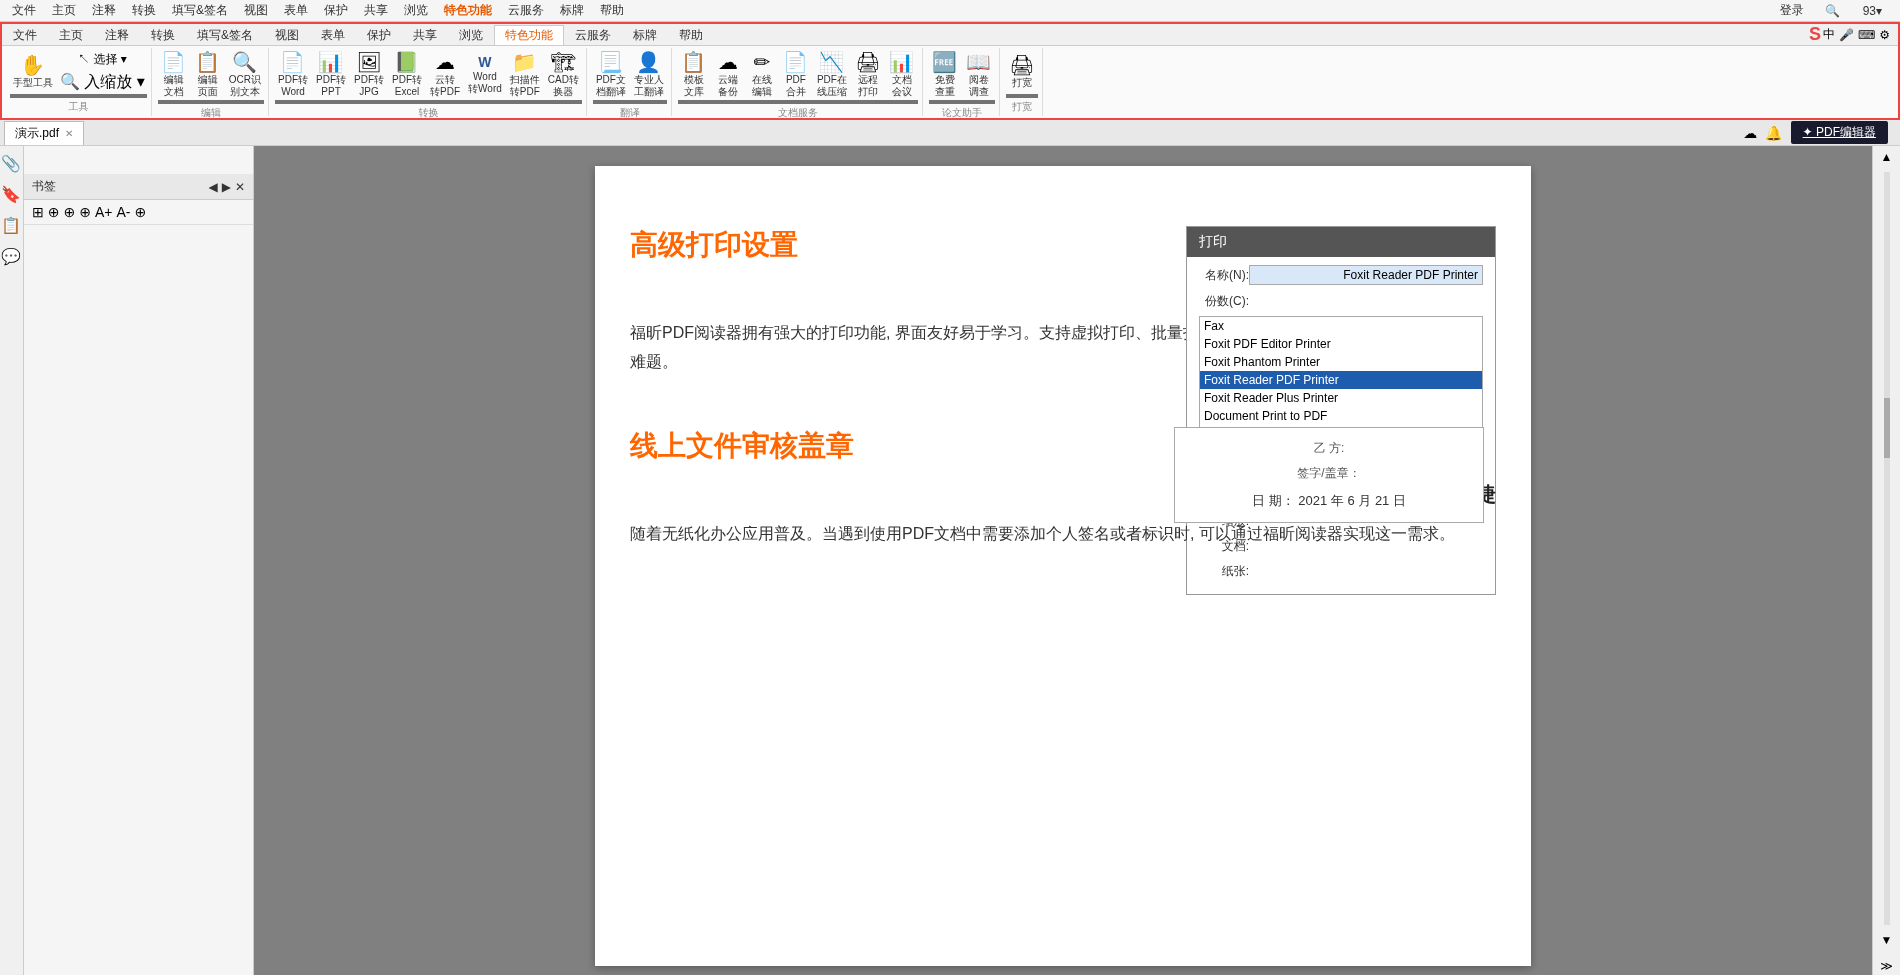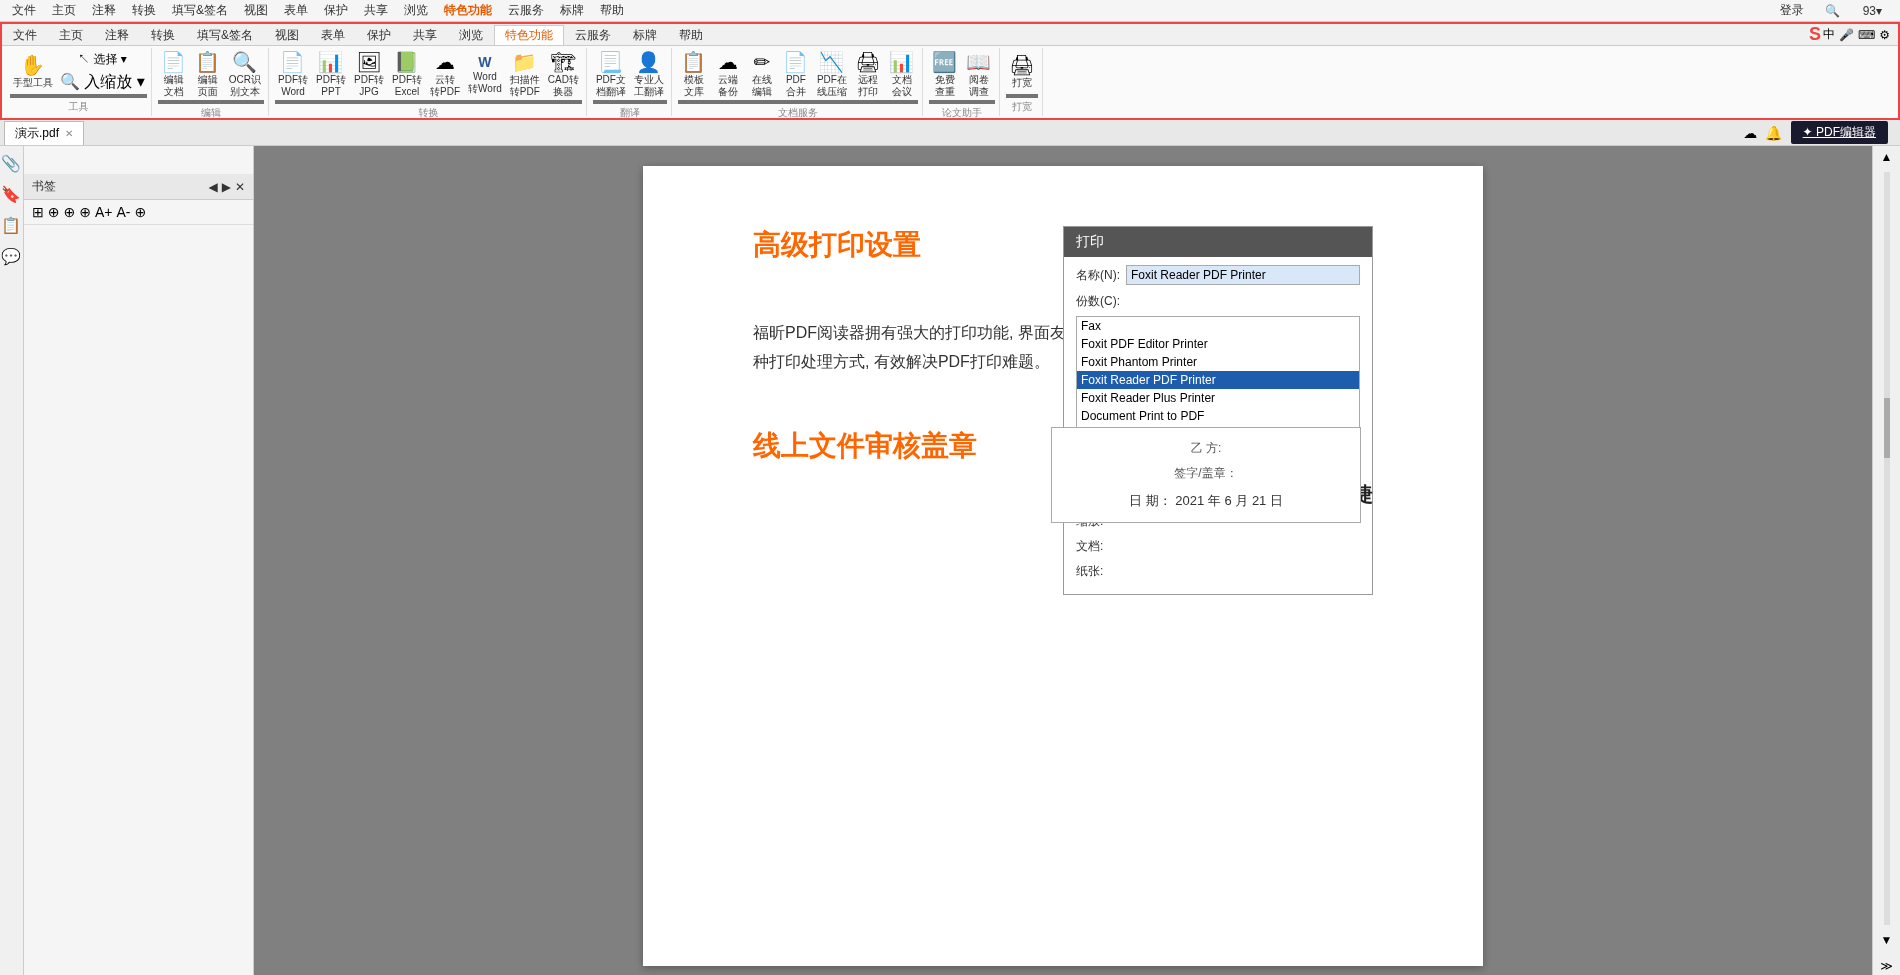--- a/index.html
+++ b/index.html
@@ -214,23 +214,23 @@
       overflow: auto;
       display: flex;
       justify-content: center;
       align-items: flex-start;
       padding: 20px;
     }
 
     
     .pdf-page {
       background: #fff;
-      width: 840px;
+      width: 936px;
       min-height: 800px;
-      padding: 60px 110px;
+      padding: 60px 35px;
       box-shadow: 0 2px 8px rgba(0,0,0,0.3);
       position: relative;
     }
 
     .pdf-section {
       margin-bottom: 50px;
     }
     .pdf-heading {
       font-size: 28px;
       font-weight: bold;
@@ -266,20 +266,21 @@
       font-size: 14px;
     }
     .print-dialog-body {
       padding: 8px 12px;
     }
     .print-row {
       display: flex;
       align-items: flex-start;
       margin-bottom: 6px;
       font-size: 12px;
+      text-align: right;
     }
     .print-label {
       color: #333;
       min-width: 50px;
       padding-top: 2px;
     }
     .print-value {
       flex: 1;
     }
     .print-input {
@@ -643,20 +644,21 @@
                 <div class="print-label">纸张:</div>
                 <div class="print-value"></div>
               </div>
             </div>
           </div>
         </div>
 
         <div class="pdf-section" style="position:relative;">
           <div class="pdf-heading">线上文件审核盖章</div>
           <div class="pdf-subheading">签字更便捷</div>
+          <div class="pdf-body">随着无纸化办公应用普及。当遇到使用PDF文档中需要添加个人签名或者标识时, 可以通过福昕阅读器实现这一需求。</div>
 
           <div class="sig-box">
             <div class="sig-label">乙 方:</div>
             <div class="sig-label">签字/盖章：</div>
             <div class="sig-date">
               <span>日 期：</span>
               <span>2021 年 6 月 21 日</span>
             </div>
           </div>
         </div>

